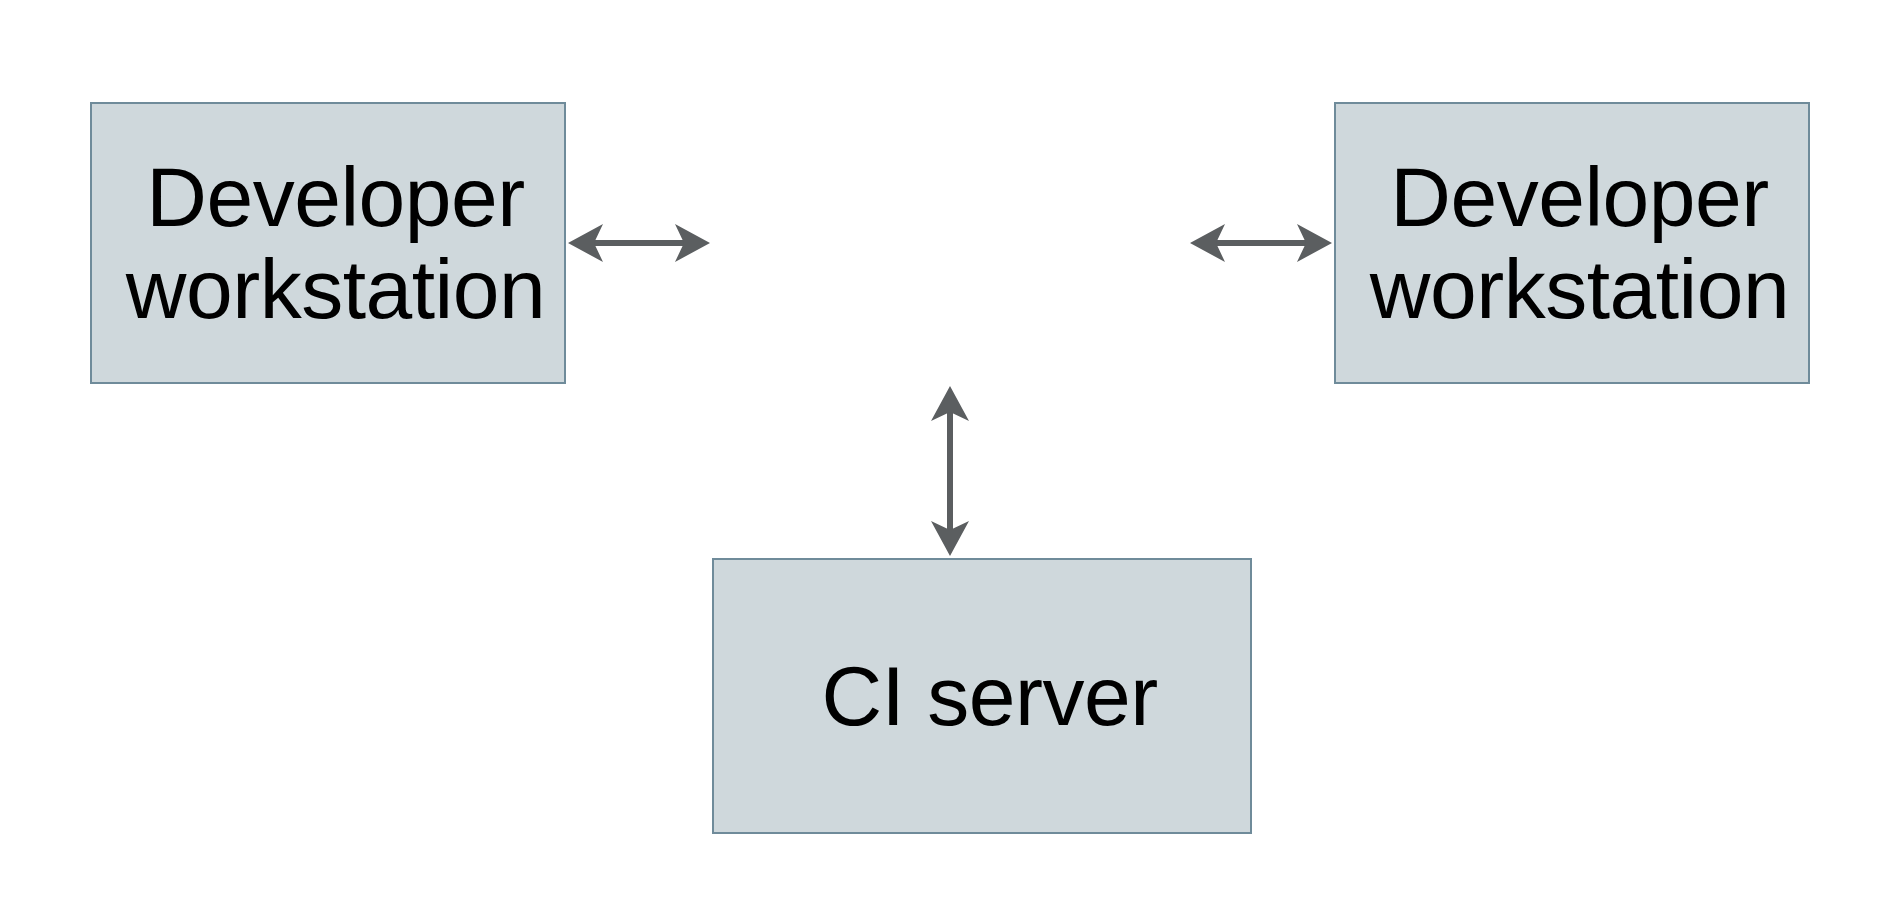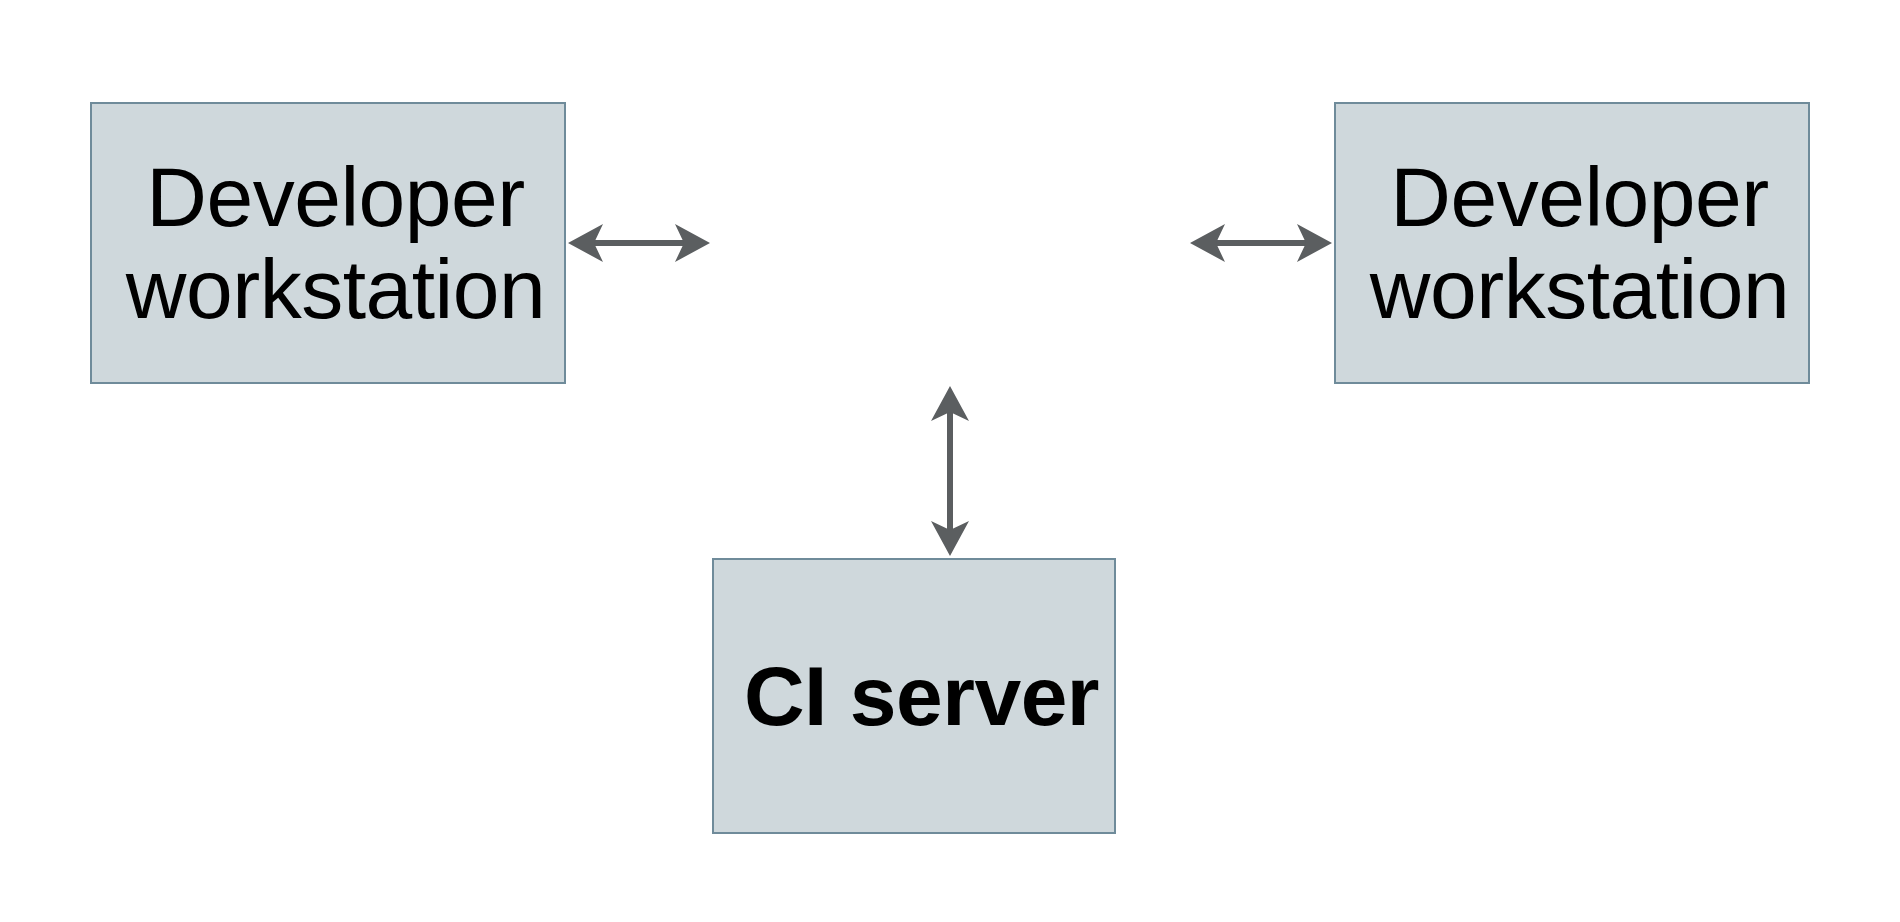--- a/index.html
+++ b/index.html
@@ -47,21 +47,21 @@
     white-space: pre-line;
     text-align: center;
     color: var(--text-color);
     font-size: 84px;
     line-height: 92px;
     letter-spacing: -0.5px;
   }
   #node-ws-left  { left: 90px;   top: 102px; width: 476px; height: 282px; }
   #node-cache    { left: 712px;  top: 102px; width: 476px; height: 282px; }
   #node-ws-right { left: 1334px; top: 102px; width: 476px; height: 282px; }
-  #node-ci       { left: 712px;  top: 558px; width: 404px; height: 276px; font-weight: bold; }
+  #node-ci       { left: 712px;  top: 558px; width: 540px; height: 276px; }
 </style>
 </head>
 <body>
 
 <div class="canvas">
 
   <svg class="edges" viewBox="0 0 1900 922" xmlns="http://www.w3.org/2000/svg" aria-hidden="true">
 
     <g class="edge">
       <line x1="594" y1="243" x2="684" y2="243"></line>

